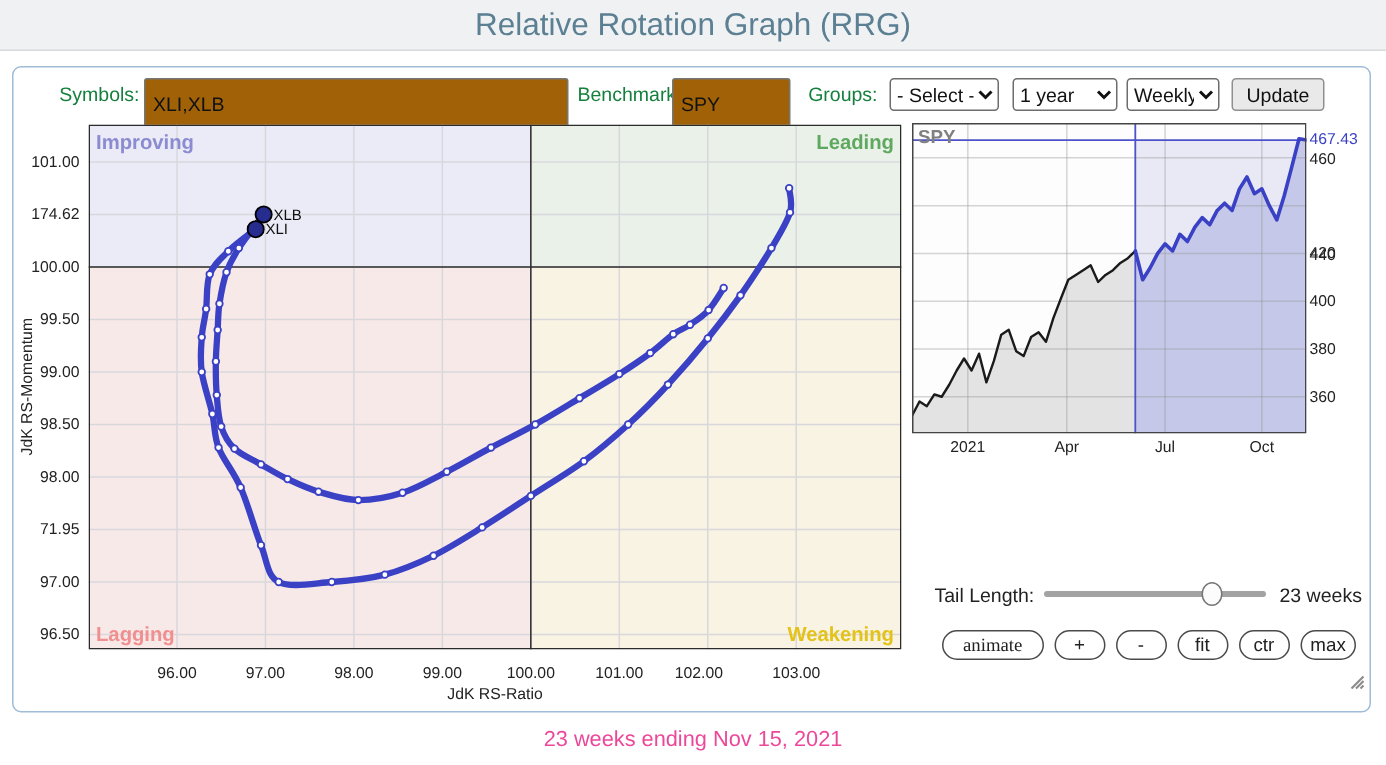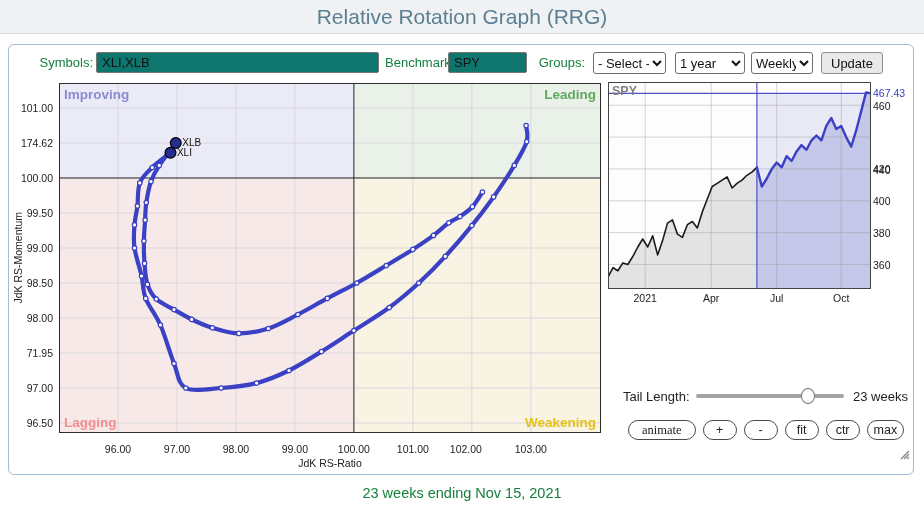--- a/index.html
+++ b/index.html
@@ -2,39 +2,39 @@
 <html><head>
 <meta charset="utf-8">
 <style>
   html,body{margin:0;padding:0;background:#fff;}
   body{width:924px;height:510px;overflow:hidden;font-family:"Liberation Sans",sans-serif;}
   .canvas{position:relative;width:924px;height:510px;background:#fff;}
   .app-header{position:absolute;left:0;top:0;width:924px;height:33px;background:#f0f1f2;border-bottom:1px solid #d8dadb;}
   .app-title{width:100%;text-align:center;line-height:33px;font-size:21px;color:#5b7f93;}
   .panel{position:absolute;left:8px;top:44px;width:906px;height:431px;background:#fff;border:1px solid #9fbcd8;border-radius:6px;box-sizing:border-box;}
   .tb-label{position:absolute;top:7px;height:21px;line-height:21px;font-size:13px;color:#15803d;text-align:right;}
-  .tb-input{position:absolute;top:7px;height:21px;border:1px solid #767676;border-radius:2px;font-family:"Liberation Sans",sans-serif;font-size:13px;color:#111;padding:3px 5px;box-sizing:border-box;background:#0f766e;}
+  .tb-input{position:absolute;top:7px;height:21px;border:1px solid #767676;border-radius:2px;font-family:"Liberation Sans",sans-serif;font-size:13px;color:#111;padding:16px 5px;box-sizing:border-box;background:#a16207;}
   .tb-select{position:absolute;top:7px;height:22px;border:1px solid #6d6d6d;border-radius:3px;font-family:Liberation Sans, sans-serif;font-size:13px;color:#111;background:#fff;box-sizing:border-box;}
   .tb-update{position:absolute;top:7px;height:22px;background:#e9e9e9;border:1px solid #8f8f8f;border-radius:3px;font-family:"Liberation Sans",sans-serif;font-size:13px;color:#111;padding:0 9px;box-sizing:border-box;}
   .tick{position:absolute;font-size:10.5px;color:#222;line-height:12px;}
   .axis-title{position:absolute;font-size:10.5px;color:#222;}
   #rrg-ytitle{left:2px;top:38px;height:350px;width:13px;display:flex;align-items:center;justify-content:center;}
   #rrg-ytitle span{writing-mode:vertical-rl;transform:rotate(180deg);font-size:10.5px;color:#222;}
   #rrg-xtitle{left:50px;top:412px;width:542px;text-align:center;}
   .mini-value{position:absolute;left:864px;top:42px;font-size:10.5px;color:#3a41c5;}
   .tail-label{position:absolute;left:614px;top:344px;font-size:13px;color:#222;}
   .tail-value{position:absolute;left:844px;top:344px;font-size:13px;color:#222;}
   .slider{position:absolute;left:687px;top:342px;width:148px;height:18px;}
   .slider-track{position:absolute;left:0;top:7px;width:148px;height:4px;background:#a3a3a3;border-radius:2px;}
   .slider-handle{position:absolute;top:1px;width:14px;height:16px;background:#fcfcfc;border:1.5px solid #777;border-radius:50%;box-sizing:border-box;}
   #action-buttons{position:absolute;left:619px;top:375px;display:flex;gap:7px;}
   .pill{height:20px;min-width:34px;padding:0 6px;background:#fff;border:1.5px solid #4a4a4a;border-radius:11px;font-family:"Liberation Sans",sans-serif;font-size:12.5px;color:#222;line-height:16px;box-sizing:border-box;}
   .pill-wide{padding:0 13px;font-family:Liberation Serif, serif;}
   .resize-grip{position:absolute;left:886px;top:400px;width:16px;height:16px;}
-  .footer-caption{position:absolute;left:0;top:485px;width:924px;text-align:center;font-size:14.5px;color:#15803d;}
+  .footer-caption{position:absolute;left:0;top:485px;width:924px;text-align:center;font-size:14.5px;color:#ec4899;}
   svg{display:block;}
 </style>
 </head>
 <body>
 
 <div class="canvas">
 
   <div class="app-header">
     <div class="app-title">Relative Rotation Graph (RRG)</div>
   </div>

